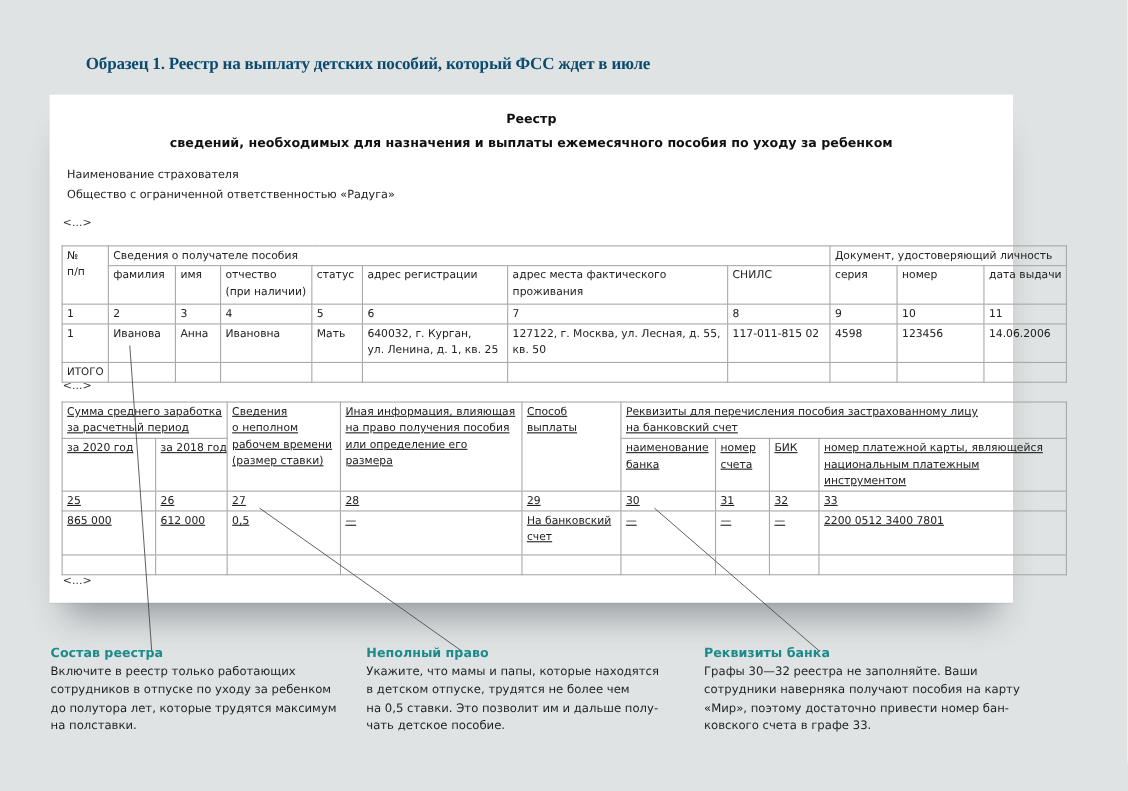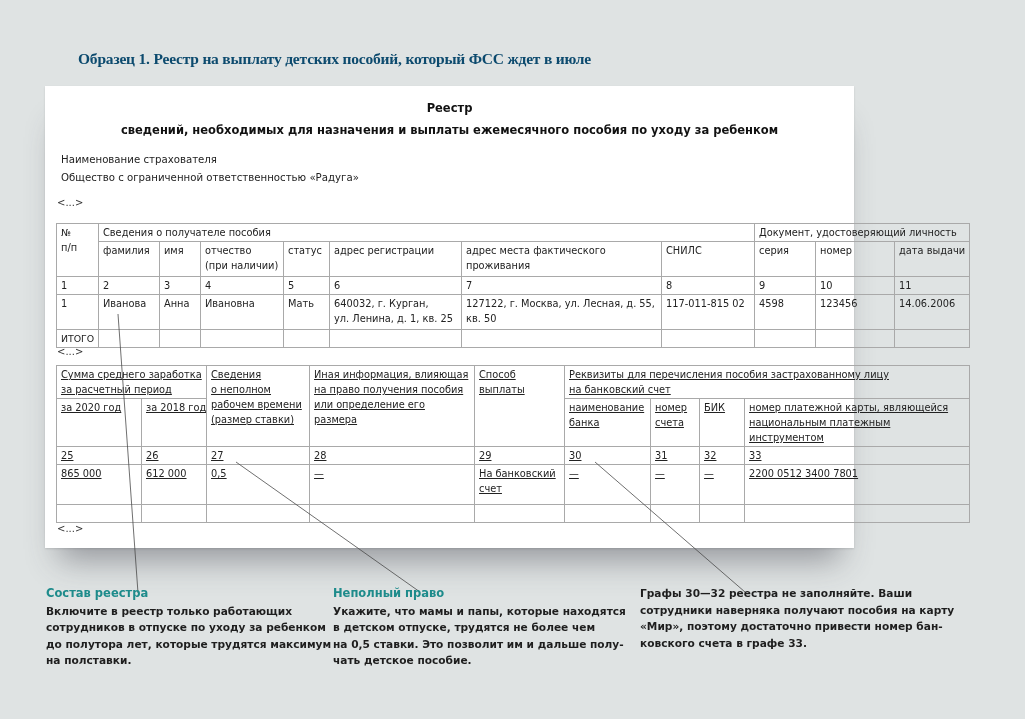--- a/index.html
+++ b/index.html
@@ -9,21 +9,21 @@
     font-family: "DejaVu Sans", sans-serif;
     color: #1e1e1e;
     position: relative;
   }
   .page-heading {
     position: absolute; left: 46px; top: 50px;
     font-family: Liberation Serif, serif; font-weight: bold;
     font-size: 15.5px; color: #0c4a6e; letter-spacing: -0.2px; margin-left: 32px;
   }
   .paper {
-    position: absolute; left: 45px; top: 86px; width: 809px; height: 462px;
+    position: absolute; left: 45px; top: 86px; width: 876px; height: 462px;
     background: #ffffff;
     box-shadow: 0 26px 30px -14px rgba(60,60,70,0.45), 0 1px 2px rgba(0,0,0,0.12);
   }
   .doc-title {
     position: absolute; left: 0; width: 100%; text-align: center;
     font-weight: bold; font-size: 11.5px; color: #111;
   }
   .doc-title.t1 { top: 15px; }
   .doc-title.t2 { top: 37px; }
   .insurer {
@@ -45,21 +45,21 @@
     padding: 1px 3px 1px 4px; white-space: nowrap; overflow: hidden;
   }
   #t1 { left: 11px; top: 137px; width: 913px; }
   #t2 { left: 11px; top: 279px; width: 913px; text-decoration: underline; }
   .r-num td { height: 17px; }
 
   .leader { position: absolute; left: 0; top: 0; width: 1025px; height: 719px; pointer-events: none; }
 
   .note { position: absolute; top: 585px; font-size: 10.6px; line-height: 16.5px; color: #1e1e1e; }
   .note .nt { color: #1d8b8b; font-weight: bold; font-size: 11.5px; margin-bottom: 1px; display: block; }
-  .note .nb { display: block; white-space: pre-line; font-weight: bold; }
+  .note .nb { display: block; white-space: pre-line; }
   .n1 { left: 46px; }
   .n2 { left: 333px; }
   .n3 { left: 640px; }
 </style>
 </head>
 <body>
 
 <div class="page-heading">Образец 1. Реестр на выплату детских пособий, который ФСС ждет в июле</div>
 
 <div class="paper">
@@ -272,17 +272,18 @@
 на полставки.</span>
 </div>
 <div class="note n2">
   <span class="nt">Неполный право</span>
   <span class="nb">Укажите, что мамы и папы, которые находятся
 в детском отпуске, трудятся не более чем
 на 0,5 ставки. Это позволит им и дальше полу-
 чать детское пособие.</span>
 </div>
 <div class="note n3">
+  <span class="nt">Реквизиты банка</span>
   <span class="nb">Графы 30—32 реестра не заполняйте. Ваши
 сотрудники наверняка получают пособия на карту
 «Мир», поэтому достаточно привести номер бан-
 ковского счета в графе 33.</span>
 </div>
 
 </body></html>

